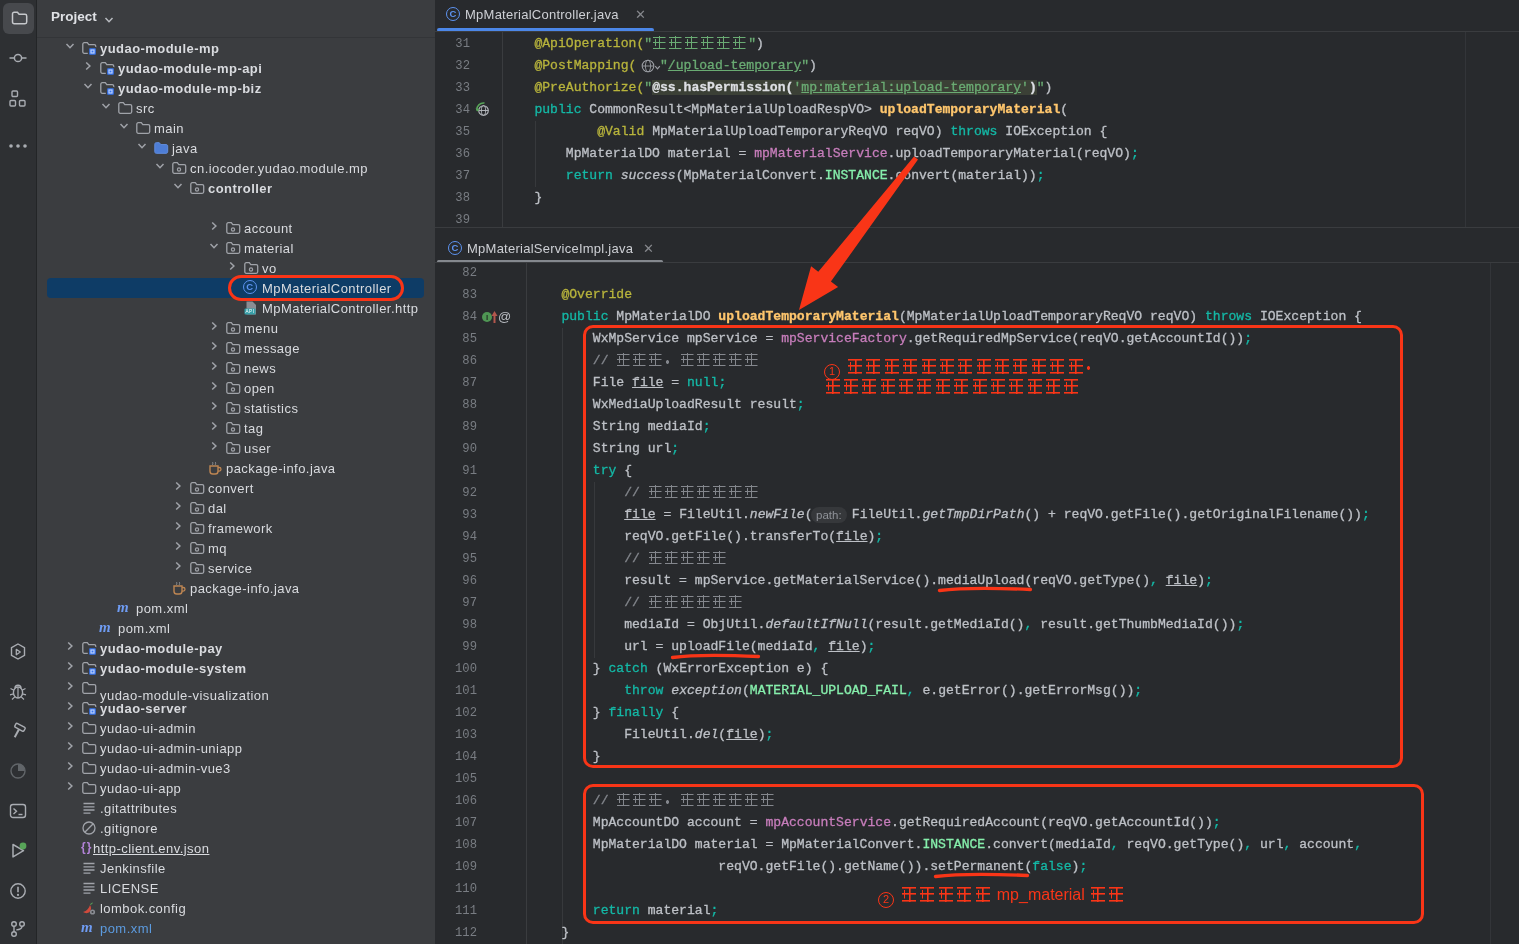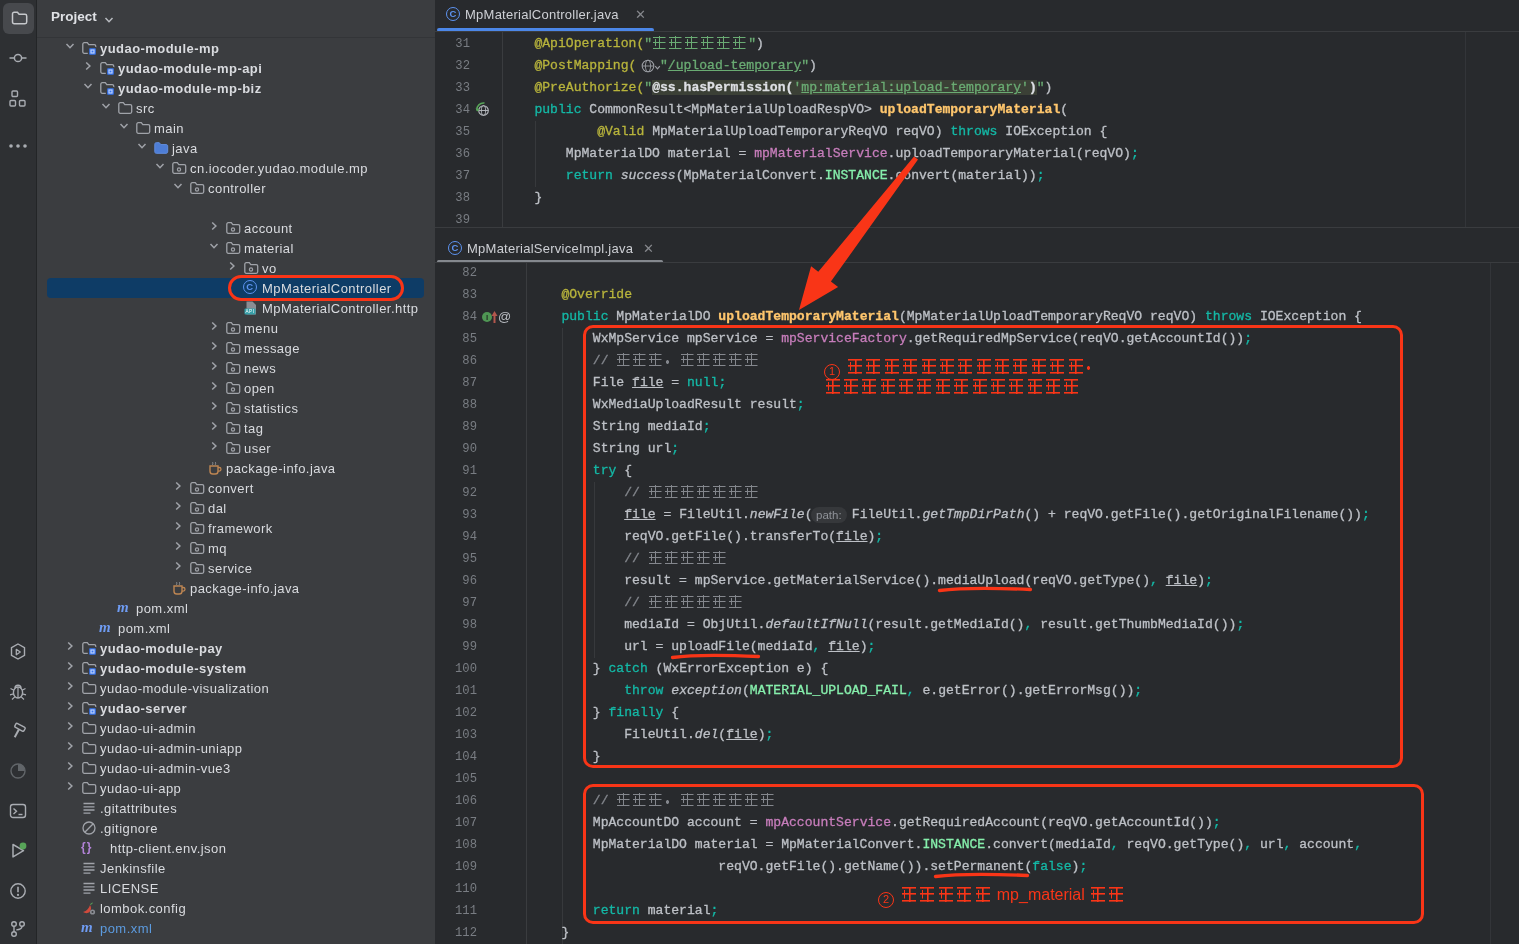--- a/index.html
+++ b/index.html
@@ -187,21 +187,21 @@
       <span class="tx " style="left:153px;">cn.iocoder.yudao.module.mp</span>
     </div>
     <div class="row" style="top:178px">
       <svg class="chev" style="left:135px" viewBox="0 0 12 12">
         <path d="M2.5 4l3.5 3.7L9.5 4" fill="none" stroke="#a0a3a9" stroke-width="1.5"></path>
       </svg>
       <svg class="ficon" style="left:152px" width="16" height="16" viewBox="0 0 16 16">
         <path d="M1.8 4.2c0-.9.6-1.5 1.5-1.5h3l1.5 1.9h5.4c.9 0 1.5.6 1.5 1.5v5.7c0 .9-.6 1.5-1.5 1.5H3.3c-.9 0-1.5-.6-1.5-1.5z" fill="none" stroke="#a0a3a9" stroke-width="1.3"></path>
         <circle cx="8" cy="9.5" r="1.6" fill="none" stroke="#a0a3a9" stroke-width="1.2"></circle>
       </svg>
-      <span class="tx " style="left:171px;">controller</span>
+      <span class="tx " style="left:171px;font-weight:bold;">controller</span>
     </div>
     <div class="row" style="top:218px">
       <svg class="chev" style="left:171px" viewBox="0 0 12 12">
         <path d="M4.2 2.5L7.9 6l-3.7 3.5" fill="none" stroke="#a0a3a9" stroke-width="1.5"></path>
       </svg>
       <svg class="ficon" style="left:188px" width="16" height="16" viewBox="0 0 16 16">
         <path d="M1.8 4.2c0-.9.6-1.5 1.5-1.5h3l1.5 1.9h5.4c.9 0 1.5.6 1.5 1.5v5.7c0 .9-.6 1.5-1.5 1.5H3.3c-.9 0-1.5-.6-1.5-1.5z" fill="none" stroke="#a0a3a9" stroke-width="1.3"></path>
         <circle cx="8" cy="9.5" r="1.6" fill="none" stroke="#a0a3a9" stroke-width="1.2"></circle>
       </svg>
       <span class="tx " style="left:207px;">account</span>
@@ -405,21 +405,21 @@
       </svg>
       <span class="tx b" style="left:63px;">yudao-module-system</span>
     </div>
     <div class="row" style="top:678px">
       <svg class="chev" style="left:27px" viewBox="0 0 12 12">
         <path d="M4.2 2.5L7.9 6l-3.7 3.5" fill="none" stroke="#a0a3a9" stroke-width="1.5"></path>
       </svg>
       <svg class="ficon" style="left:44px" width="16" height="16" viewBox="0 0 16 16">
         <path d="M1.8 4.2c0-.9.6-1.5 1.5-1.5h3l1.5 1.9h5.4c.9 0 1.5.6 1.5 1.5v5.7c0 .9-.6 1.5-1.5 1.5H3.3c-.9 0-1.5-.6-1.5-1.5z" fill="none" stroke="#a0a3a9" stroke-width="1.3"></path>
       </svg>
-      <span class="tx " style="left:63px;">yudao-module-visualization</span>
+      <span class="tx " style="left:63px;margin-top:7px;">yudao-module-visualization</span>
     </div>
     <div class="row" style="top:698px">
       <svg class="chev" style="left:27px" viewBox="0 0 12 12">
         <path d="M4.2 2.5L7.9 6l-3.7 3.5" fill="none" stroke="#a0a3a9" stroke-width="1.5"></path>
       </svg>
       <svg class="ficon" style="left:44px" width="16" height="16" viewBox="0 0 16 16">
         <path d="M1.8 4.2c0-.9.6-1.5 1.5-1.5h3l1.5 1.9h5.4c.9 0 1.5.6 1.5 1.5v5.7c0 .9-.6 1.5-1.5 1.5H3.3c-.9 0-1.5-.6-1.5-1.5z" fill="none" stroke="#a0a3a9" stroke-width="1.3"></path>
         <rect x="7.5" y="7.5" width="8" height="8" rx="1.5" fill="#3574f0" stroke="#3b3d40" stroke-width="1.4"></rect>
         <rect x="10" y="10" width="3" height="3" fill="none" stroke="#bcd0fb" stroke-width="1.2"></rect>
       </svg>
@@ -469,21 +469,21 @@
     </div>
     <div class="row" style="top:818px">
       <svg class="ficon" style="left:44px" width="16" height="16" viewBox="0 0 16 16">
         <circle cx="8" cy="8" r="6" fill="none" stroke="#a0a3a9" stroke-width="1.3"></circle>
         <line x1="3.8" y1="12.2" x2="12.2" y2="3.8" stroke="#a0a3a9" stroke-width="1.3"></line>
       </svg>
       <span class="tx " style="left:63px;">.gitignore</span>
     </div>
     <div class="row" style="top:838px">
       <span style="position:absolute;left:44px;top:2px;font-size:12px;font-weight:bold;color:#b383d8;letter-spacing:1px">{}</span>
-      <span class="tx " style="left:73px;">http-client.env.json</span>
+      <span class="tx " style="left:56px;text-decoration:underline;">http-client.env.json</span>
     </div>
     <div class="row" style="top:858px">
       <svg class="ficon" style="left:44px" width="16" height="16" viewBox="0 0 16 16">
         <path d="M2.5 3.5h11M2.5 6.8h11M2.5 10h11M2.5 13.2h7" stroke="#a0a3a9" stroke-width="1.3"></path>
       </svg>
       <span class="tx " style="left:63px;">Jenkinsfile</span>
     </div>
     <div class="row" style="top:878px">
       <svg class="ficon" style="left:44px" width="16" height="16" viewBox="0 0 16 16">
         <path d="M2.5 3.5h11M2.5 6.8h11M2.5 10h11M2.5 13.2h7" stroke="#a0a3a9" stroke-width="1.3"></path>

